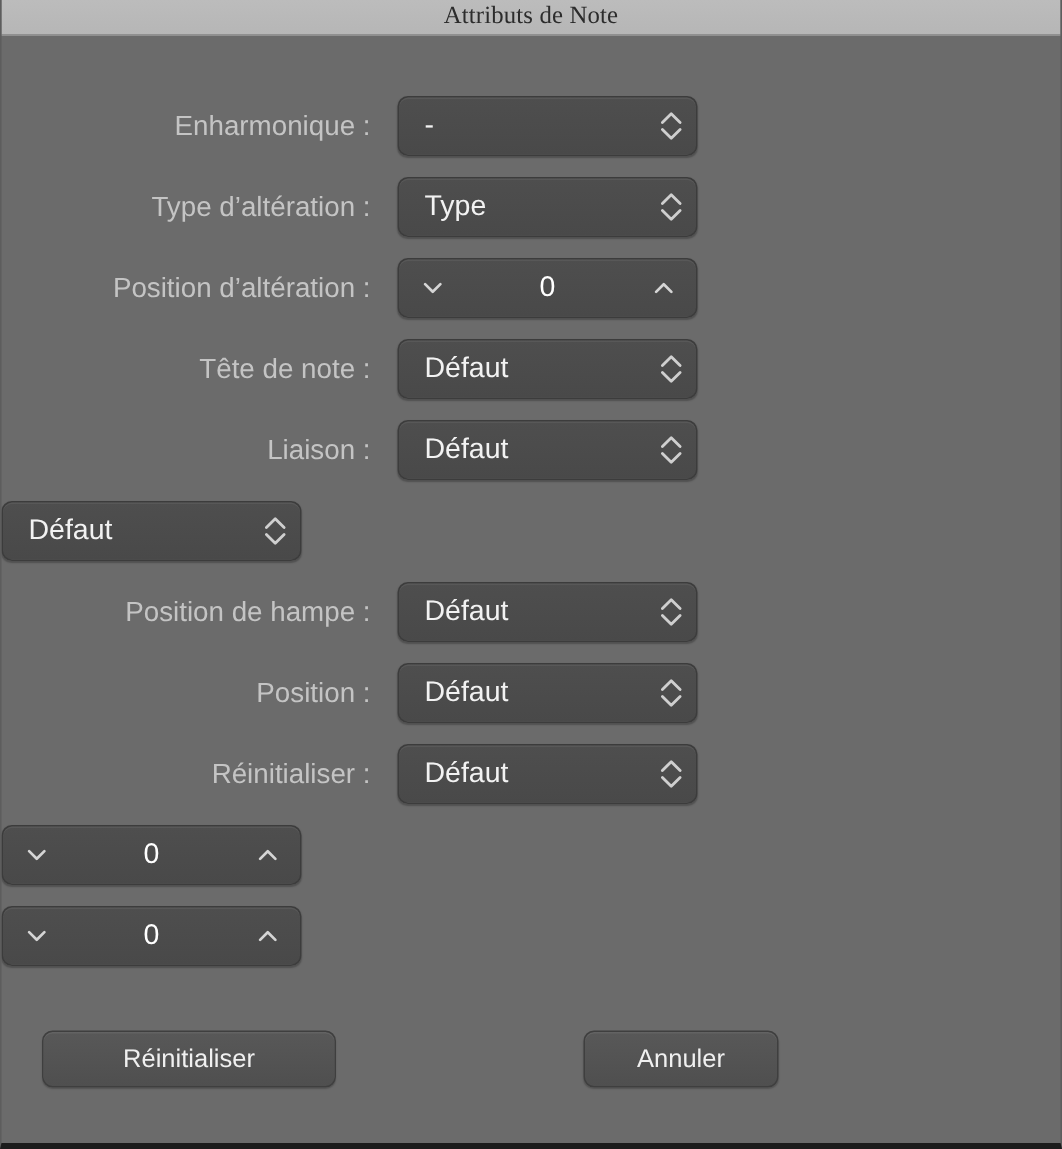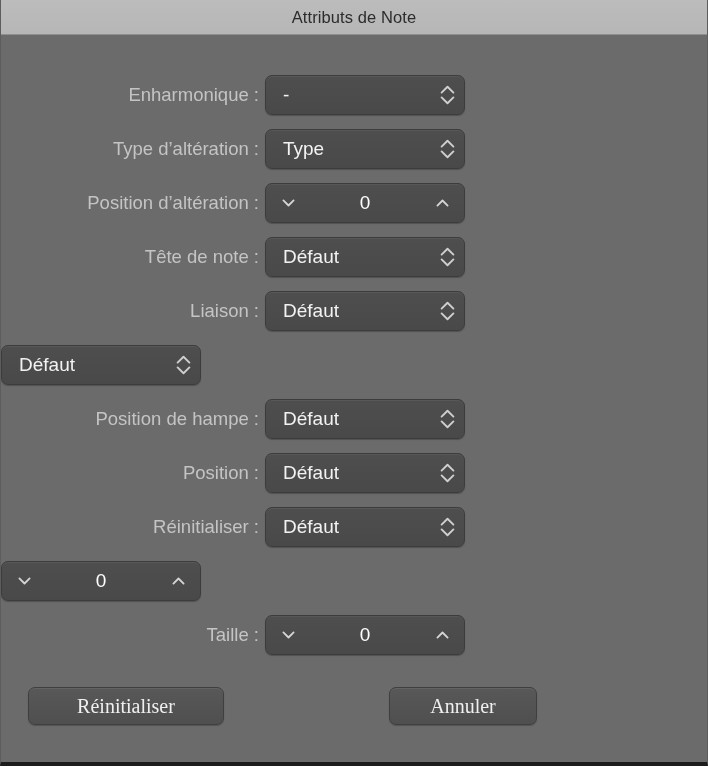--- a/index.html
+++ b/index.html
@@ -23,29 +23,29 @@
     background: #6b6b6b;
     box-sizing: border-box;
     border-bottom: 4px solid #1c1c1c;
     border-left: 1px solid #5d5d5d;
     border-right: 1px solid #5d5d5d;
     overflow: hidden;
   }
 
   
   .titlebar {
-    height: 35px;
+    height: 24px;
     width: 100%;
     background: linear-gradient(to bottom, #bcbcbc 0%, #b6b6b6 100%);
     border-bottom: 1px solid #8f8f8f;
     box-sizing: border-box;
     display: flex;
-    align-items: center;
     justify-content: center;
     user-select: none;
+    font-family: Liberation Serif, serif;
   }
   .titlebar-title {
     font-size: 16.5px;
     color: #2c2c2c;
     letter-spacing: .1px;
   }
 
   
   .form {
     position: relative;
@@ -53,21 +53,21 @@
   }
   .row {
     display: flex;
     align-items: center;
     height: 40px;
     margin-bottom: 14px;
   }
   .row-label {
     width: 264px;
     text-align: right;
-    padding-right: 6px;
+    padding-right: 18px;
     box-sizing: border-box;
     font-size: 18.5px;
     color: #c4c4c4;
     white-space: nowrap;
     user-select: none;
   }
 
   
   .control {
     width: 200px;
@@ -131,32 +131,31 @@
     height: 38px;
   }
   .btn {
     position: absolute;
     height: 38px;
     box-sizing: border-box;
     border-radius: 7px;
     display: flex;
     align-items: center;
     justify-content: center;
-    font-size: 20px;
+    font-size: 17px;
     color: #f0f0f0;
     cursor: default;
     user-select: none;
     background: linear-gradient(to bottom, #585858 0%, #4f4f4f 100%);
     border: 1px solid #3f3f3f;
     box-shadow: 0 1px 0 rgba(255,255,255,0.07) inset,
                 0 1px 1px rgba(0,0,0,0.22);
-    font-family: Liberation Serif, serif;
   }
   .btn-reset  { left: 27px;  width: 196px; }
-  .btn-cancel { left: 388px; width: 148px; }
+  .btn-cancel { left: 388px; width: 130px; }
   .btn-ok {
     left: 540px;
     width: 130px;
     background: linear-gradient(to bottom, #4580c0 0%, #3a6fab 100%);
     border: 1px solid #2f5f96;
     color: #ffffff;
     box-shadow: 0 1px 0 rgba(255,255,255,0.16) inset,
                 0 1px 1px rgba(0,0,0,0.22);
   }
 </style>
@@ -314,21 +313,20 @@
           <div class="step-btn">
             <span>
               <svg width="13" height="8" viewBox="0 0 13 8">
                 <path d="M1.4 6.6 L6.5 1.5 L11.6 6.6" fill="none" stroke="#d5d5d5" stroke-width="1.8" stroke-linecap="round" stroke-linejoin="round"></path>
               </svg>
             </span>
           </div>
         </div>
       </div>
       <div class="row">
-        <div class="row-label">Taille :</div>
         <div class="control stepper">
           <div class="step-btn">
             <span>
               <svg width="13" height="8" viewBox="0 0 13 8">
                 <path d="M1.4 1.4 L6.5 6.5 L11.6 1.4" fill="none" stroke="#d5d5d5" stroke-width="1.8" stroke-linecap="round" stroke-linejoin="round"></path>
               </svg>
             </span>
           </div>
           <div class="step-value">0</div>
           <div class="step-btn">

